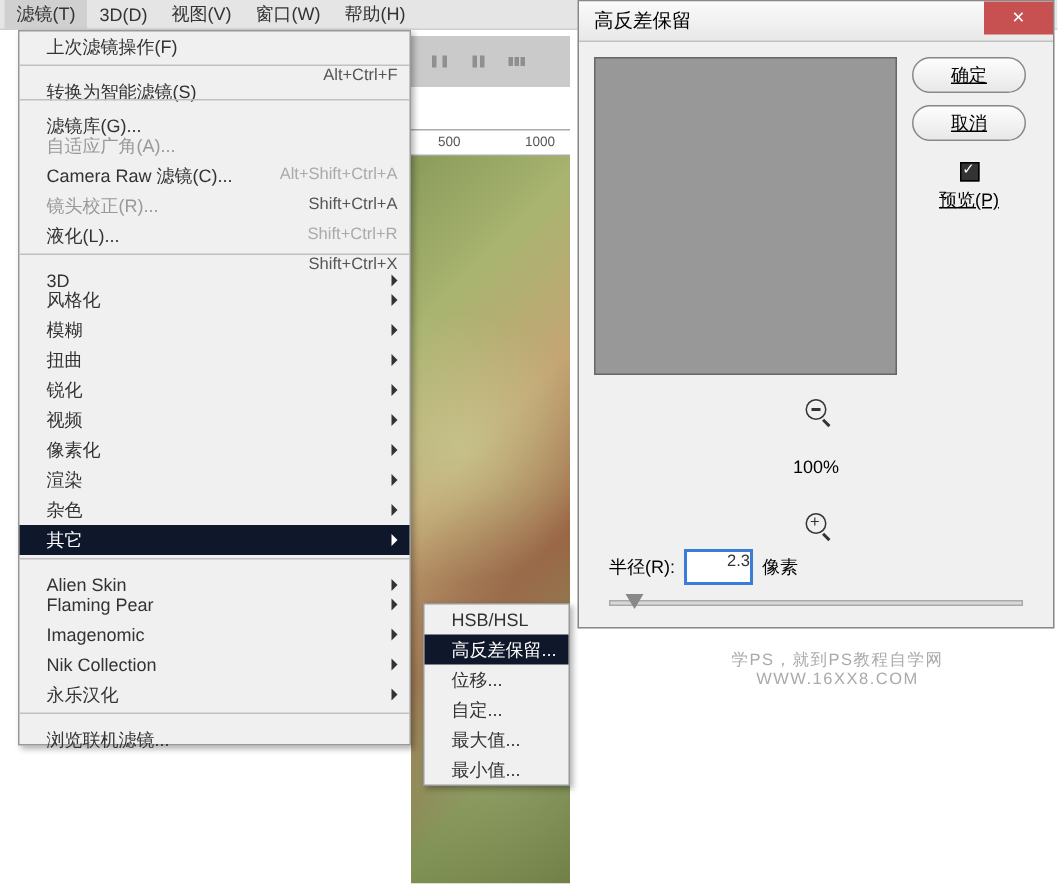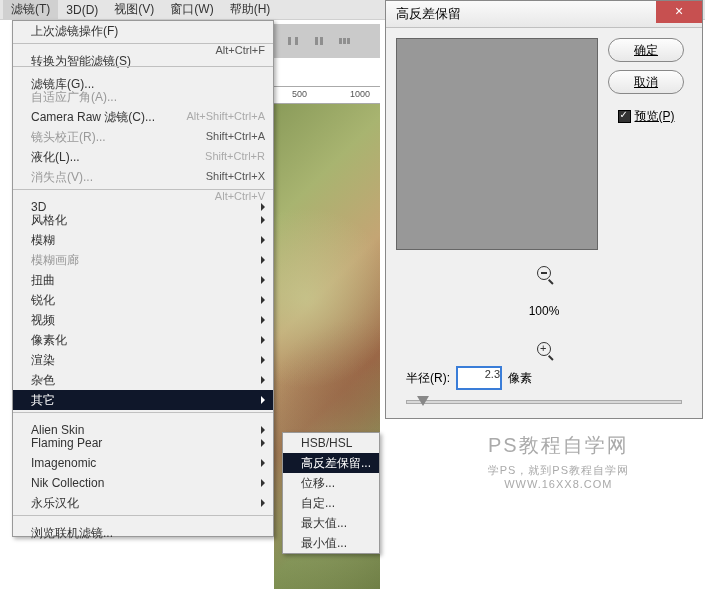--- a/index.html
+++ b/index.html
@@ -9,35 +9,35 @@
 .menubar-item.active { background: #d0d0d0; }
 .dropdown { position: absolute; left: 12px; top: 20px; width: 262px; background: #f0f0f0; border: 1px solid #999; box-shadow: 2px 2px 4px rgba(0,0,0,0.3); z-index: 10; }
 .menu-row { display: flex; justify-content: space-between; align-items: center; padding: 3px 8px 3px 18px; color: #333; position: relative; height: 20px; }
 .menu-row.disabled { color: #999; }
 .menu-row.hl { background: #0f172a; color: #fff; }
 .menu-row.sep { border-top: 1px solid #c0c0c0; margin-top: 2px; padding-top: 17px; }
 .menu-shortcut { color: #555; font-size: 11px; margin-top: 37px; }
 .menu-row.disabled .menu-shortcut { color: #aaa; }
 .arrow { width: 0; height: 0; border-top: 4px solid transparent; border-bottom: 4px solid transparent; border-left: 4px solid #333; position: absolute; right: 8px; }
 .menu-row.hl .arrow { border-left-color: #fff; }
-.submenu { position: absolute; left: 282px; top: 432px; width: 98px; background: #f0f0f0; border: 1px solid #999; box-shadow: 2px 2px 4px rgba(0,0,0,0.3); z-index: 11; }
+.submenu { position: absolute; left: 282px; top: 402px; width: 98px; background: #f0f0f0; border: 1px solid #999; box-shadow: 2px 2px 4px rgba(0,0,0,0.3); z-index: 11; }
 .toolbar-strip { position: absolute; left: 274px; top: 24px; width: 106px; height: 34px; background: #cacaca; display: flex; align-items: center; gap: 12px; padding-left: 12px; }
 .tool-icon { width: 14px; height: 14px; opacity: 0.5; }
 .ruler { position: absolute; left: 274px; top: 86px; width: 106px; height: 18px; background: #fff; border-top: 1px solid #aaa; border-bottom: 1px solid #aaa; font-size: 9px; color: #555; }
 .ruler-tick { position: absolute; top: 2px; }
 .canvas-img { position: absolute; left: 274px; top: 104px; width: 106px; height: 485px; background: linear-gradient(135deg, #8a9b5a 0%, #a8b470 20%, #c4a574 40%, #9b6847 60%, #7a8c4e 80%, #6a7a40 100%); overflow: hidden; }
 .canvas-img::before { content: ""; position: absolute; inset: 0; background: radial-gradient(circle at 30% 40%, rgba(200,210,150,0.6) 0%, transparent 30%), radial-gradient(circle at 70% 60%, rgba(150,100,70,0.5) 0%, transparent 25%), radial-gradient(circle at 50% 80%, rgba(180,190,140,0.4) 0%, transparent 35%); }
 .dialog { position: absolute; right: 2px; top: 0; width: 318px; background: #f0f0f0; border: 1px solid #888; }
 .dlg-title { height: 27px; background: linear-gradient(#fafafa, #e8e8e8); border-bottom: 1px solid #c0c0c0; display: flex; align-items: center; padding-left: 10px; font-size: 13px; position: relative; }
 .dlg-close { position: absolute; right: 0; top: 0; width: 46px; height: 22px; background: #c75050; color: #fff; text-align: center; line-height: 20px; font-size: 14px; }
 .dlg-body { padding: 10px; display: flex; gap: 10px; text-decoration: underline; }
 .preview-box { width: 202px; height: 212px; background: #989898; border: 1px solid #666; }
 .dlg-controls { display: flex; flex-direction: column; gap: 8px; width: 76px; }
 .dlg-btn { border: 1px solid #888; border-radius: 12px; background: linear-gradient(#fdfdfd, #e8e8e8); height: 24px; display: flex; align-items: center; justify-content: center; font-size: 12px; }
-.dlg-check { display: flex; align-items: center; gap: 4px; margin-top: 6px; justify-content: center; }
+.dlg-check { display: flex; align-items: center; gap: 4px; margin-top: 6px; justify-content: center; flex-direction: column; }
 .dlg-check-box { width: 13px; height: 13px; background: #333; border: 1px solid #000; position: relative; }
 .dlg-check-box::after { content: "✓"; position: absolute; color: #fff; font-size: 10px; top: -2px; left: 1px; }
 .zoom-row { display: flex; justify-content: center; align-items: center; gap: 24px; padding: 6px 0; flex-direction: column; }
 .mag { width: 14px; height: 14px; border: 1.5px solid #333; border-radius: 50%; position: relative; }
 .mag::after { content: ""; position: absolute; width: 6px; height: 1.5px; background: #333; bottom: -3px; right: -4px; transform: rotate(45deg); }
 .mag-minus::before { content: ""; position: absolute; width: 6px; height: 1.5px; background: #333; top: 5px; left: 3px; }
 .mag-plus::before { content: "+"; position: absolute; font-size: 11px; top: -1px; left: 2px; color: #333; }
 .radius-row { display: flex; align-items: center; gap: 6px; padding: 4px 20px; }
 .radius-input { width: 46px; height: 24px; border: 2px solid #3a7dd8; background: #fff; text-align: right; padding-left: 0; font-size: 11px; color: #333; }
 .slider { margin: 6px 20px 14px 20px; height: 4px; background: #d8d8d8; border: 1px solid #aaa; position: relative; }
@@ -100,38 +100,30 @@
       <span class="menu-shortcut">Shift+Ctrl+A</span>
     </div>
   <div class="menu-row disabled">
       <span>镜头校正(R)...</span>
       <span class="menu-shortcut">Shift+Ctrl+R</span>
     </div>
   <div class="menu-row">
       <span>液化(L)...</span>
       <span class="menu-shortcut">Shift+Ctrl+X</span>
     </div>
-  <div class="menu-row disabled">
-      <span>消失点(V)...</span>
-      <span class="menu-shortcut">Alt+Ctrl+V</span>
-    </div>
   <div class="menu-row sep">
       <span>3D</span>
       <span class="arrow"></span>
     </div>
   <div class="menu-row">
       <span>风格化</span>
       <span class="arrow"></span>
     </div>
   <div class="menu-row">
       <span>模糊</span>
-      <span class="arrow"></span>
-    </div>
-  <div class="menu-row disabled">
-      <span>模糊画廊</span>
       <span class="arrow"></span>
     </div>
   <div class="menu-row">
       <span>扭曲</span>
       <span class="arrow"></span>
     </div>
   <div class="menu-row">
       <span>锐化</span>
       <span class="arrow"></span>
     </div>
@@ -228,16 +220,15 @@
     <span>半径(R):</span>
     <div class="radius-input">2.3</div>
     <span>像素</span>
   </div>
   <div class="slider">
     <div class="slider-thumb"></div>
   </div>
 </div>
 
 <div class="watermark">
-  <div class="big">PS教程自学网</div>
   <div class="small">学PS，就到PS教程自学网</div>
   <div class="small">WWW.16XX8.COM</div>
 </div>
 
 </body></html>

